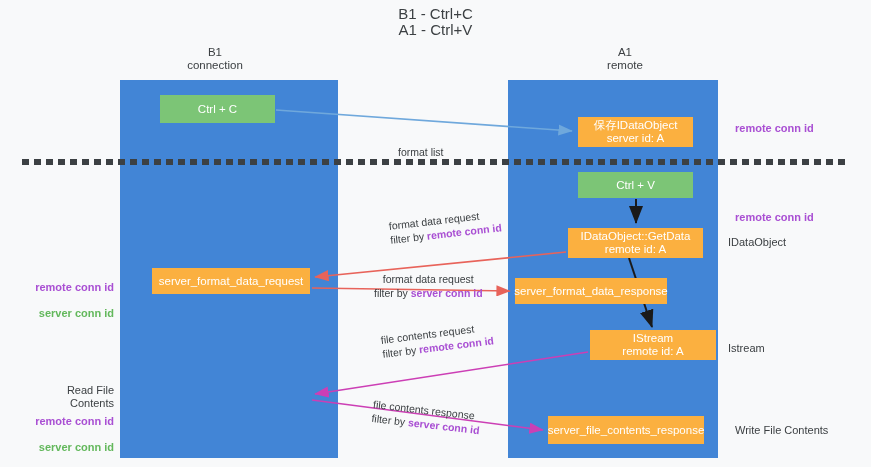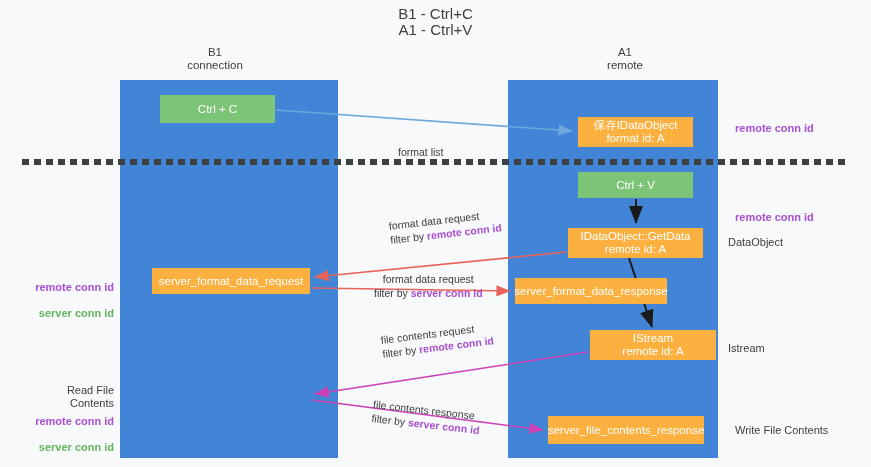--- a/index.html
+++ b/index.html
@@ -130,21 +130,21 @@
   <div class="abs" id="title">B1 - Ctrl+C
 A1 - Ctrl+V</div>
 
   <div class="abs col-head" id="head-b1">B1
 connection</div>
   <div class="abs col-head" id="head-a1">A1
 remote</div>
 
   <div class="abs node green" id="n-ctrlc">Ctrl + C</div>
   <div class="abs node orange" id="n-dataobject">保存IDataObject
-format id: A</div>
+server id: A</div>
   <div class="abs node green" id="n-ctrlv">Ctrl + V</div>
   <div class="abs node orange" id="n-getdata">IDataObject::GetData
 remote id: A</div>
   <div class="abs node orange" id="n-fmtresp">server_format_data_response</div>
   <div class="abs node orange" id="n-fmtreq">server_format_data_request</div>
   <div class="abs node orange" id="n-istream">IStream
 remote id: A</div>
   <div class="abs node orange" id="n-fileresp">server_file_contents_response</div>
 
   <div class="abs elabel" id="el-formatlist">
@@ -166,21 +166,21 @@
     <div><span>filter by </span><b class="purple">remote conn id</b></div>
   </div>
 
   <div class="abs elabel" id="el-fileresp">
     <div>file contents response</div>
     <div><span>filter by </span><b class="purple">server conn id</b></div>
   </div>
 
   <div class="abs ann purple" id="ann-remote-1">remote conn id</div>
   <div class="abs ann purple" id="ann-remote-2">remote conn id</div>
-  <div class="abs ann plain" id="ann-dataobject">DataObject</div>
+  <div class="abs ann plain" id="ann-dataobject">IDataObject</div>
   <div class="abs ann plain" id="ann-istream">Istream</div>
   <div class="abs ann plain" id="ann-write">Write File Contents</div>
 
   <div class="abs ann" id="ann-left-mid">
     <div class="purple">remote conn id</div>
     <div class="green-t">server conn id</div>
   </div>
 
   <div class="abs ann plain" id="ann-left-read">Read File Contents</div>
 

